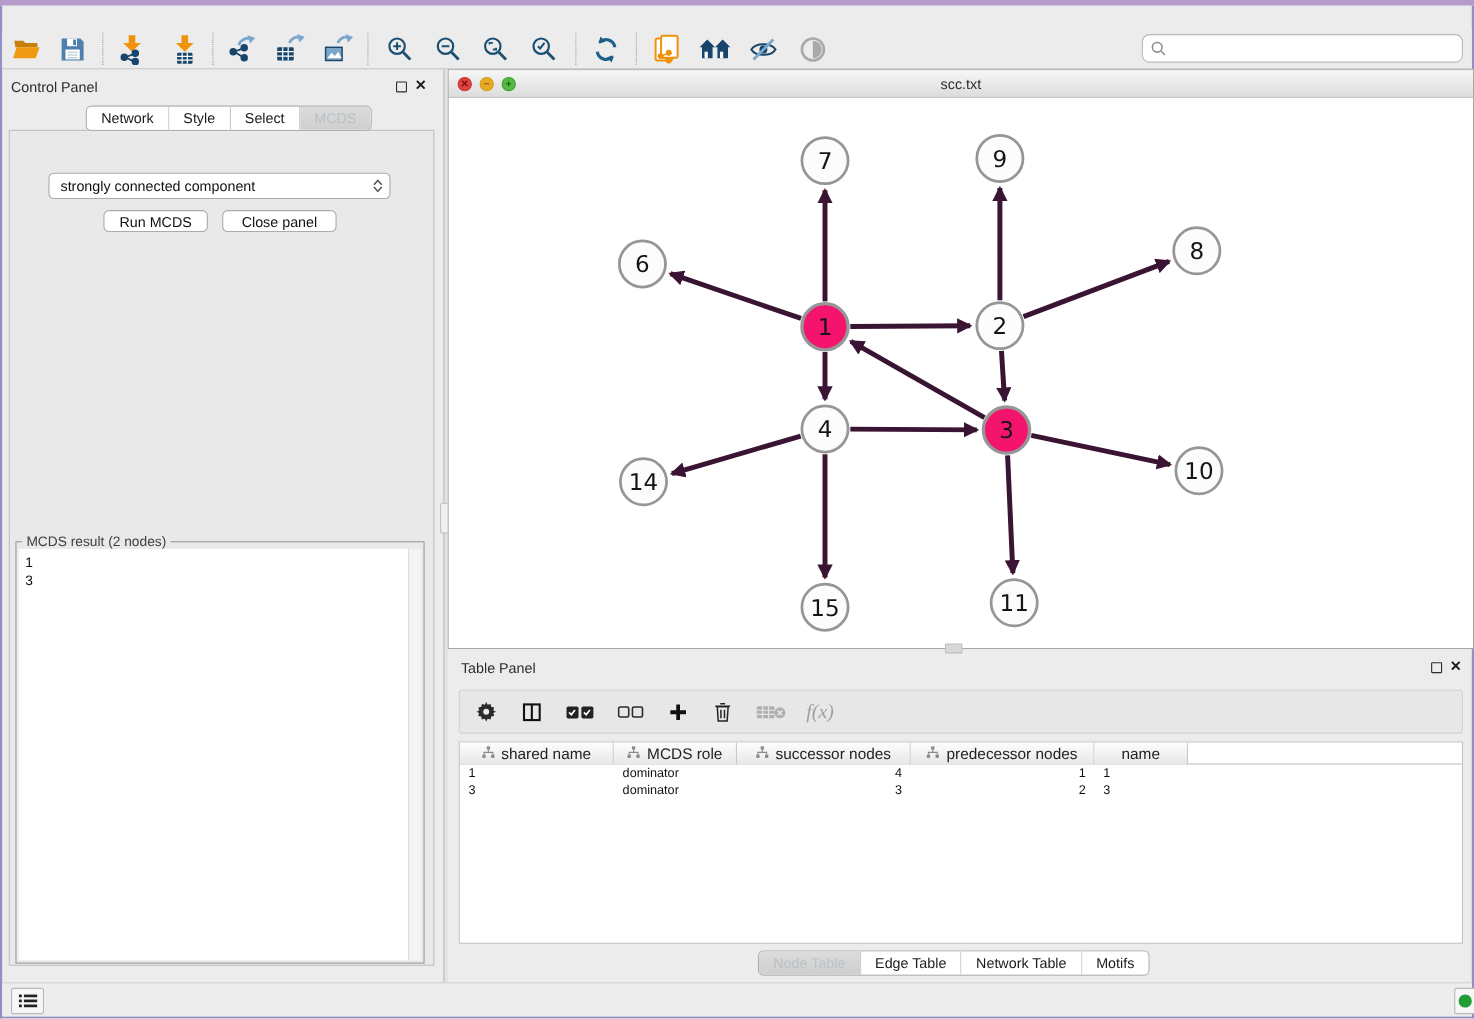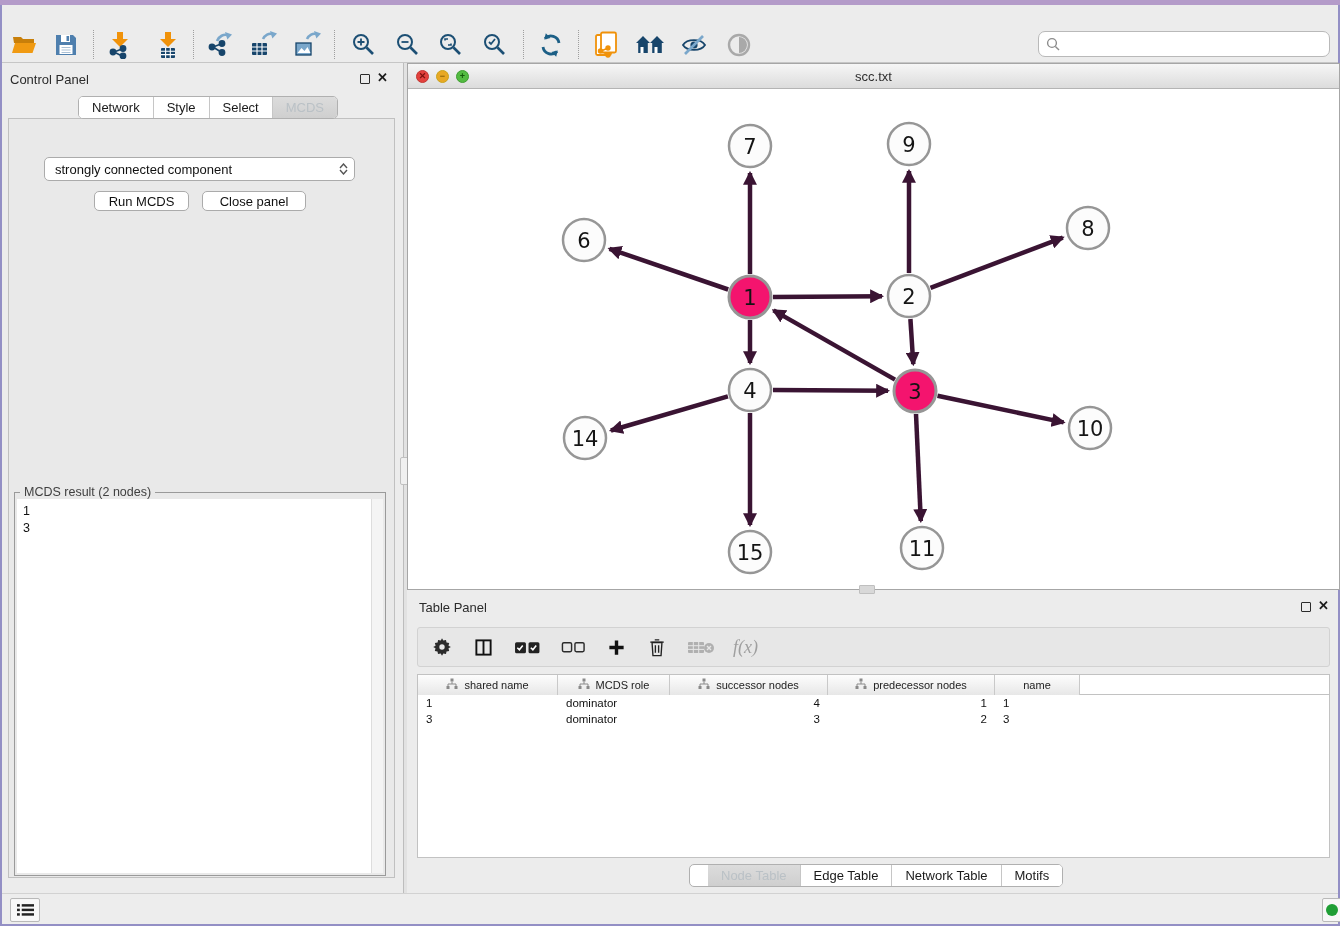--- a/index.html
+++ b/index.html
@@ -60,24 +60,24 @@
   .net-canvas { position:absolute; left:0; top:25px; width:931px; height:500px; background:#fff; }
   .split-handle { position:absolute; left:859px; top:585px; width:16px; height:9px; background:#d8d8d8; border:1px solid #bfbfbf; border-radius:1px; z-index:5; }
 
   
   .tp-title { position:absolute; left:419px; top:600px; font-size:13px; color:#2b2b2b; }
   .tp-toolbar { position:absolute; left:417px; top:627px; width:913px; height:40px; background:#e7e7e7; border:1px solid #d2d2d2; border-radius:3px; display:flex; align-items:center; gap:17px; padding-left:12px; }
   .tpi { width:24px; height:24px; display:flex; align-items:center; justify-content:center; }
   .fx { font-family:"Liberation Serif", serif; font-style:italic; font-size:18px; color:#9f9f9f; }
   .table-box { position:absolute; left:417px; top:674px; width:913px; height:184px; background:#fff; border:1px solid #c2c2c2; overflow:hidden; }
   .thead { display:flex; height:20px; border-bottom:1px solid #c2c2c2; }
-  .th { display:flex; align-items:center; justify-content:center; gap:6px; font-size:11px; color:#222; background:linear-gradient(#fdfdfd,#e7e7e7); border-right:1px solid #c9c9c9; height:20px; }
+  .th { display:flex; align-items:center; justify-content:center; gap:6px; font-size:14px; color:#222; background:linear-gradient(#fdfdfd,#e7e7e7); border-right:1px solid #c9c9c9; height:20px; }
   .trow { display:flex; height:16px; align-items:center; }
   .td { font-size:11.5px; color:#111; padding:0 8px; overflow:hidden; white-space:nowrap; }
-  #tp-tabs { position:absolute; left:689px; top:864px;padding-left:18px; }
+  #tp-tabs { position:absolute; left:689px; top:864px; }
   .statusbar { position:absolute; left:2px; top:893px; width:1336px; height:31px; background:#ededed; border-top:1px solid #d2d2d2; }
   .sb-btn { position:absolute; top:4px; height:24px; background:#f7f7f7; border:1px solid #b9b9b9; border-radius:2px; display:flex; align-items:center; justify-content:center; gap:6px; font-size:12.5px; color:#111; }
   .mem-dot { width:12px; height:12px; border-radius:50%; background:#1f9e35; }
 </style>
 </head>
 <body>
 
 <div id="root">
   <div class="frame-top"></div>
   <div class="frame-left"></div>

